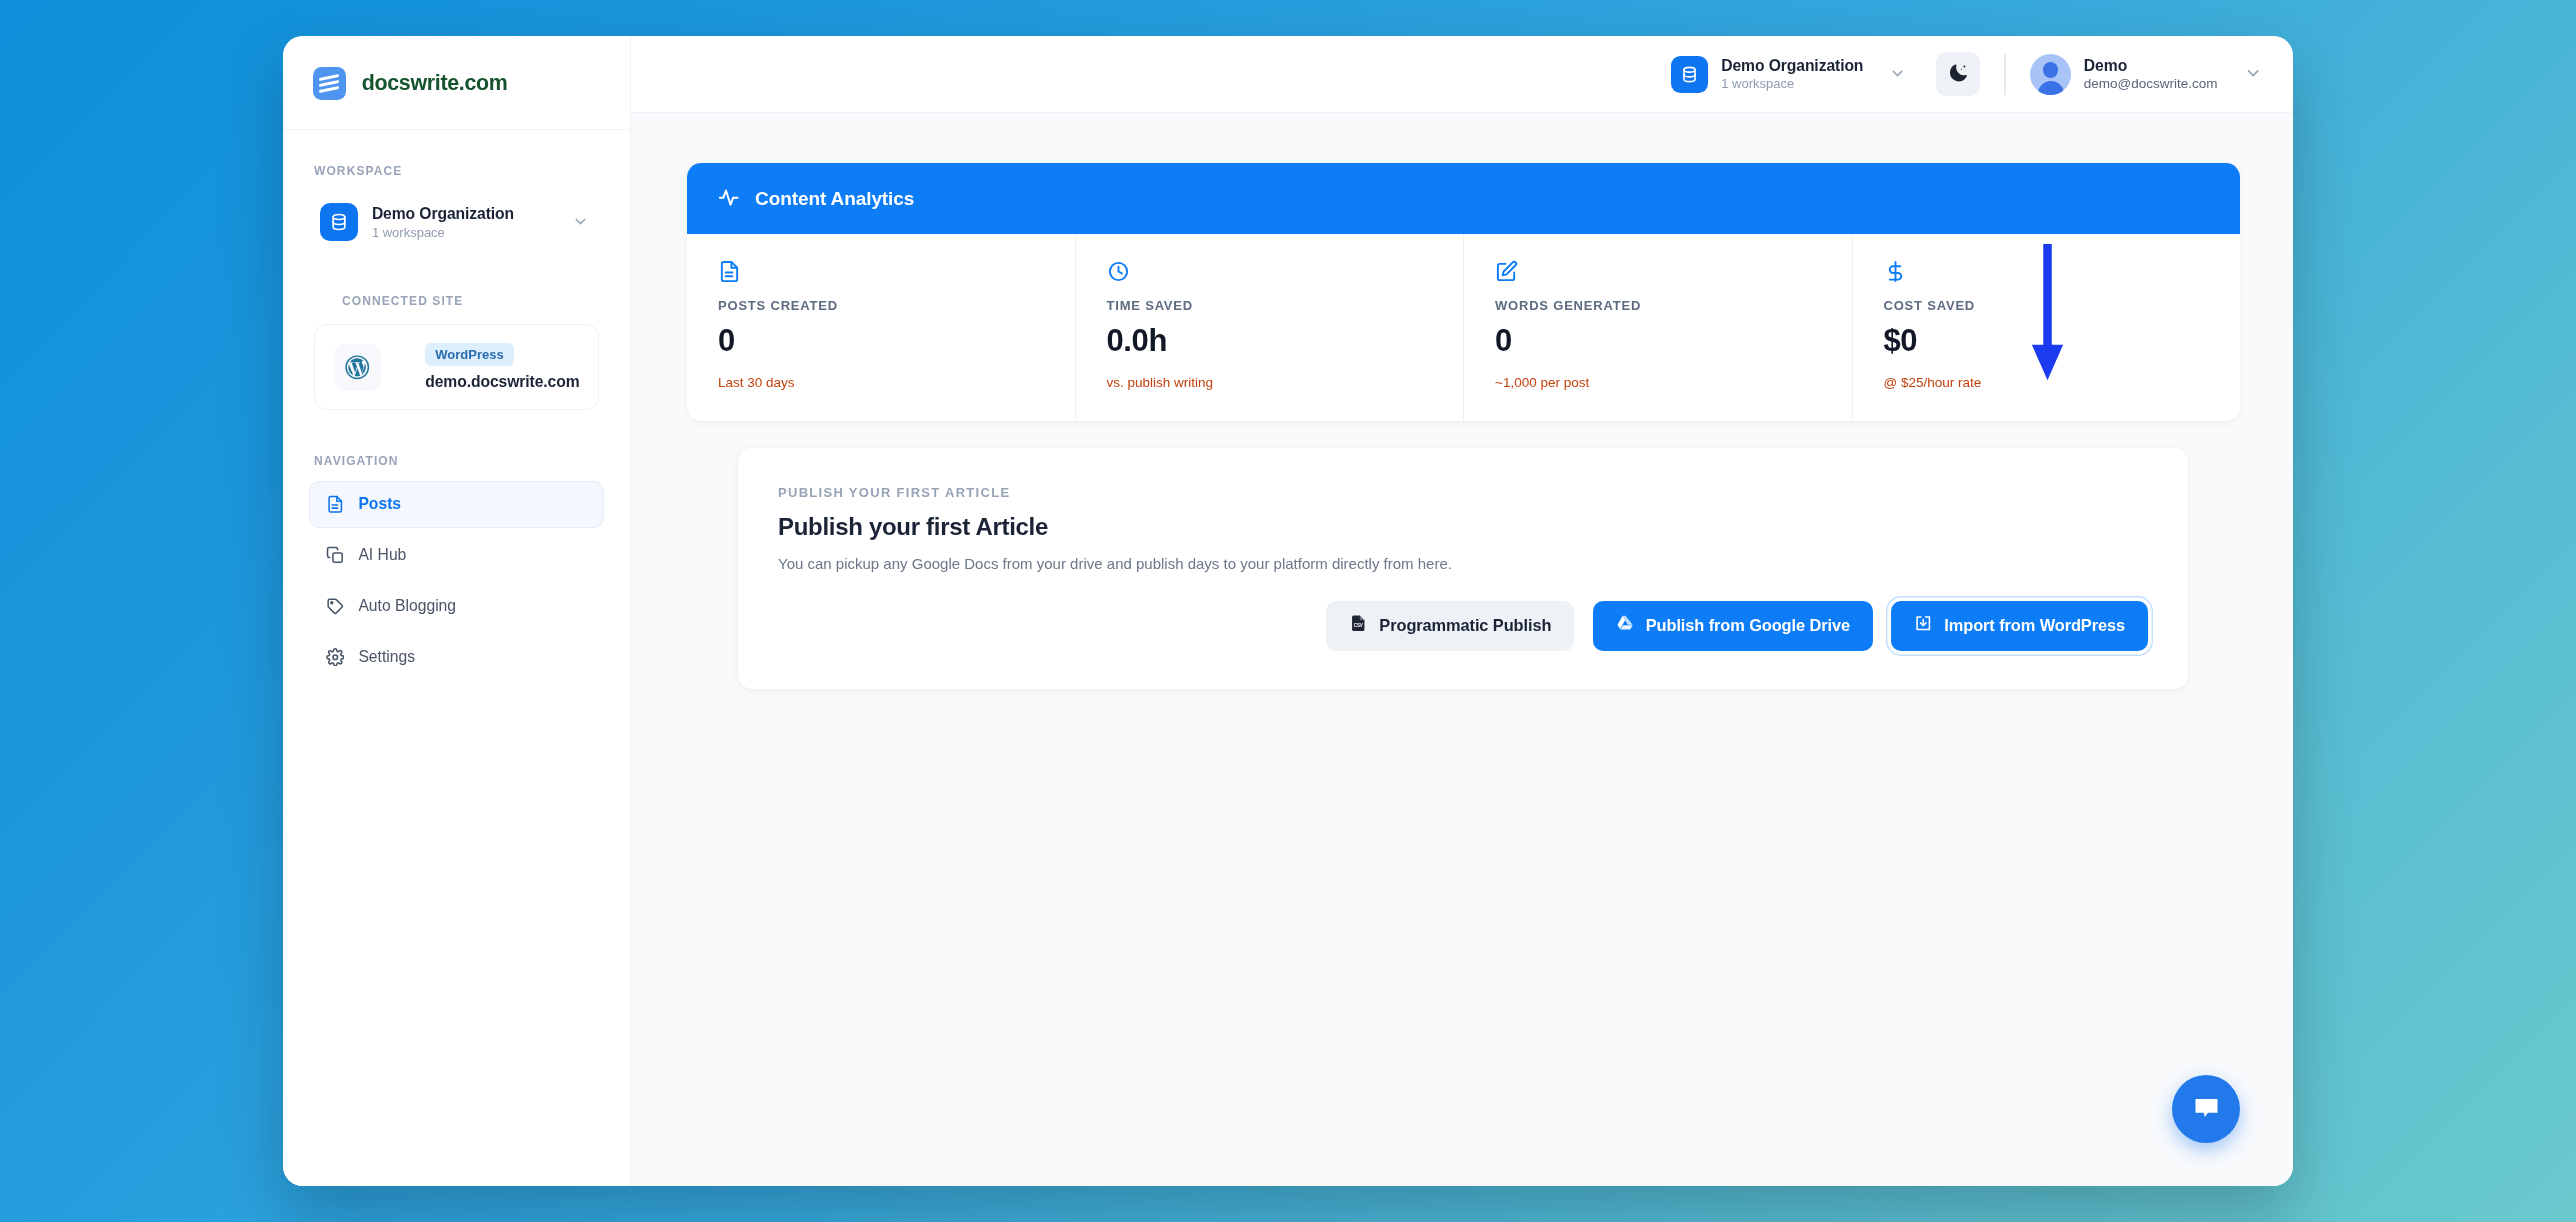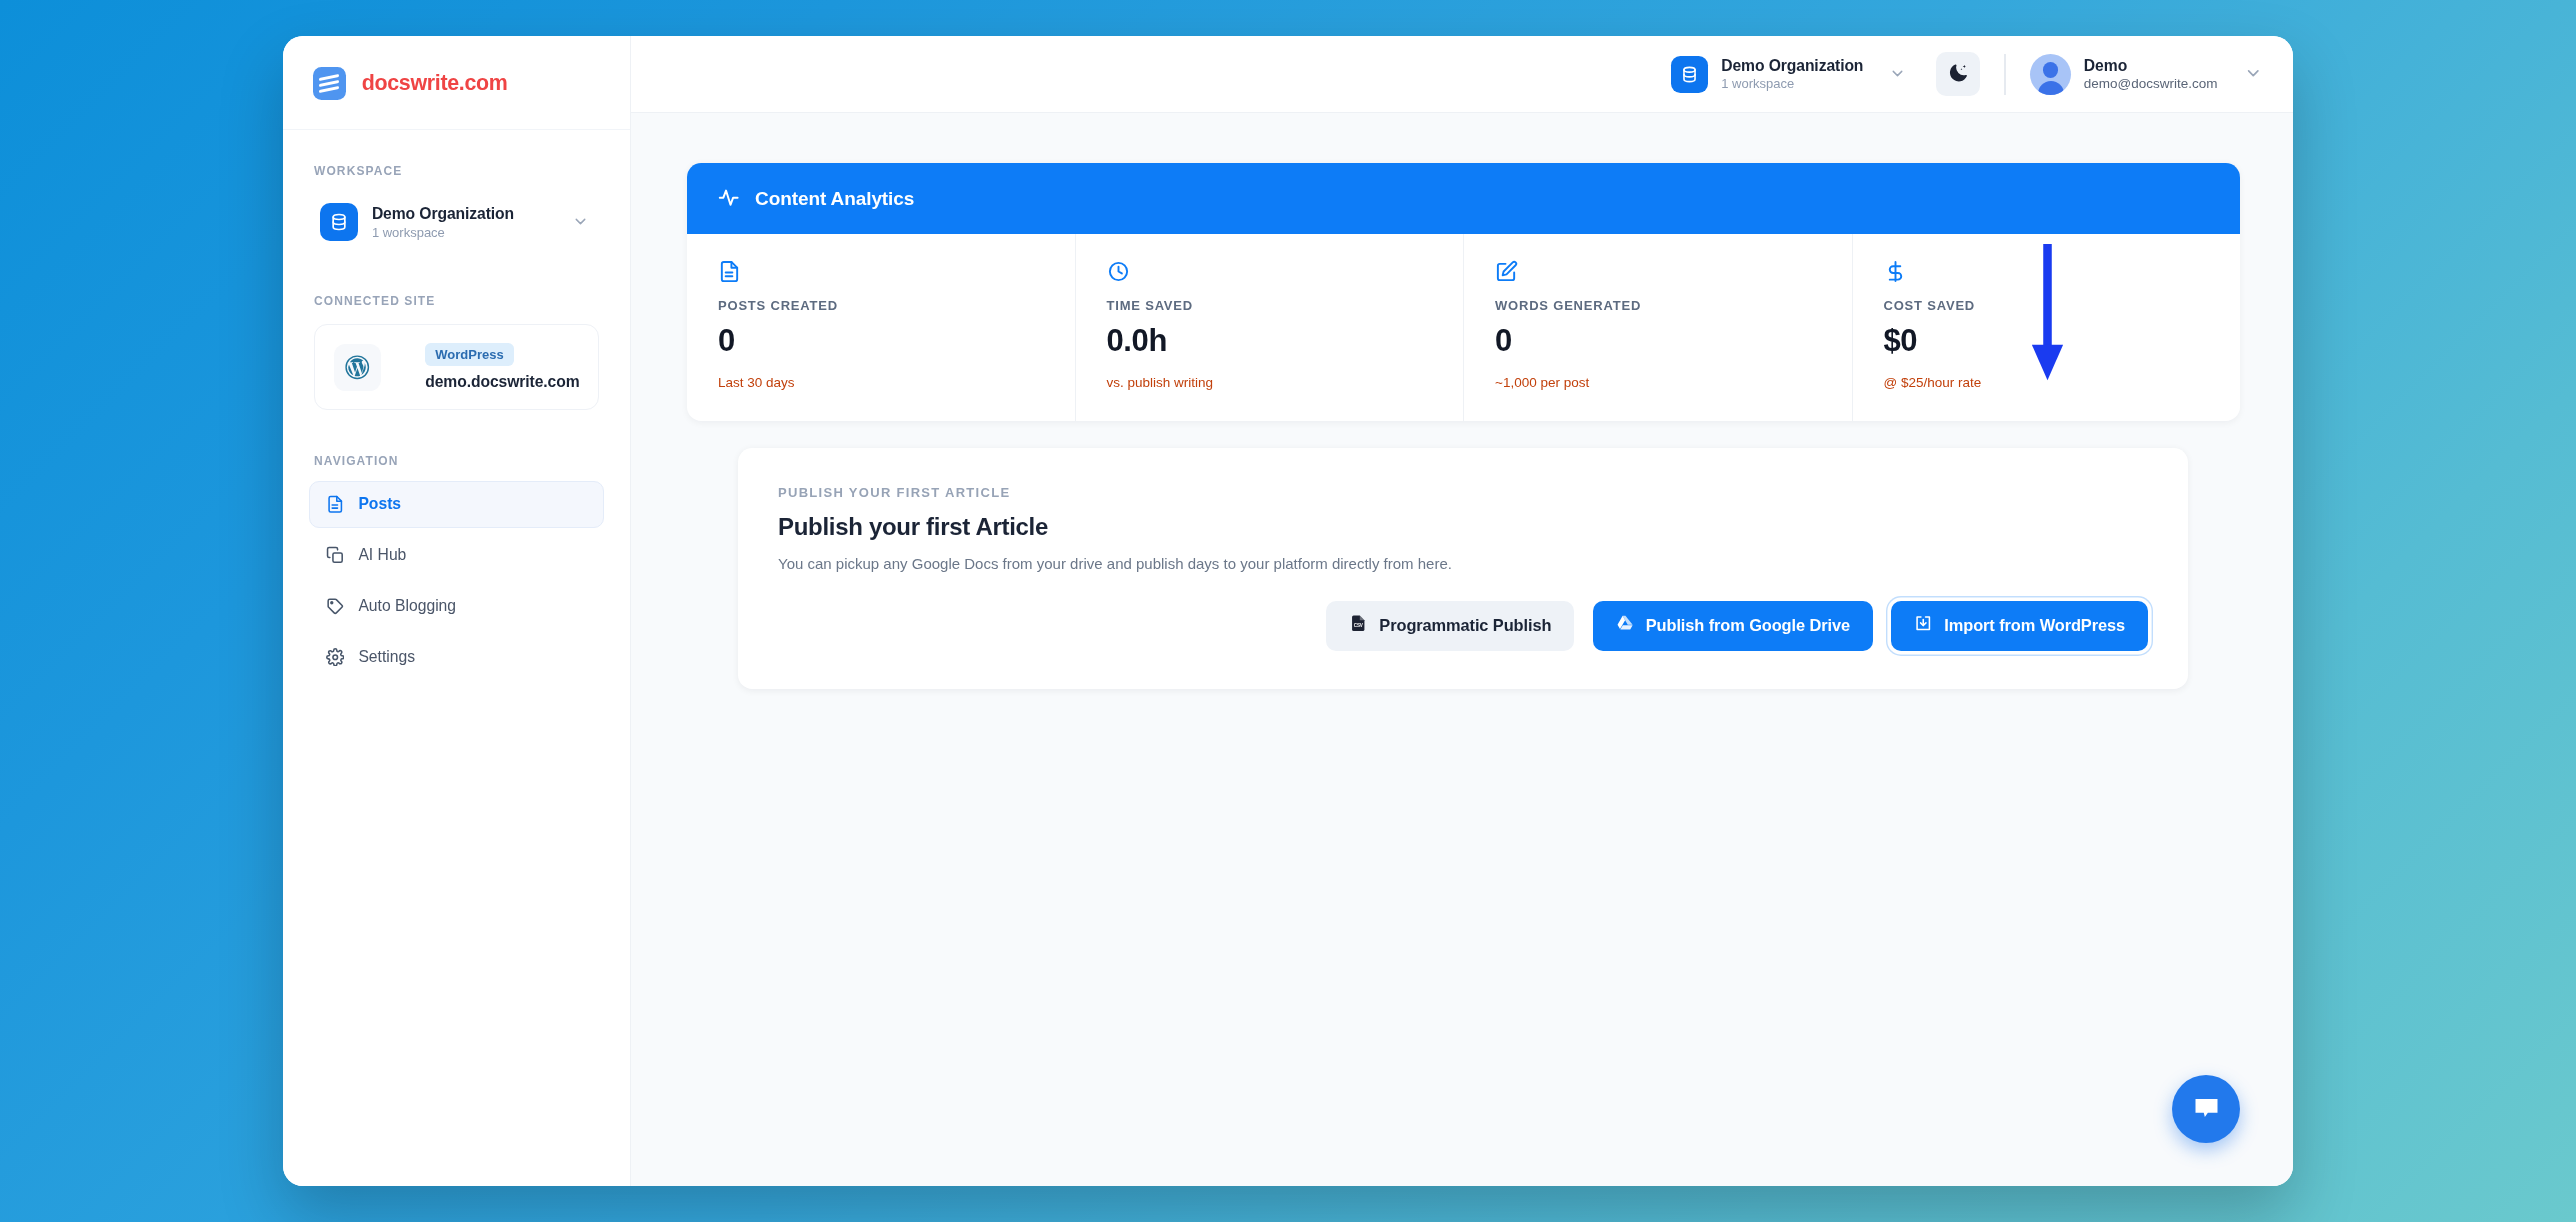--- a/index.html
+++ b/index.html
@@ -48,30 +48,30 @@
   }
   .brand-logo i {
     position: absolute; left: 6.4px; height: 3.2px;
     background: #fff; border-radius: 2.1px;
     transform: skewY(-11deg);
   }
   .brand-logo i:nth-child(1) { top: 9.3px; width: 20px; }
   .brand-logo i:nth-child(2) { top: 15px; width: 20px; }
   .brand-logo i:nth-child(3) { top: 20.7px; width: 20px; }
   .brand-name {
-    font-size: 21.4px; font-weight: 700; color: #ef4444; letter-spacing: -0.3px;
+    font-size: 21.4px; font-weight: 700; color: #14532d; letter-spacing: -0.3px;
   }
 
   .side-label {
     font-size: 12px; font-weight: 700; letter-spacing: 1.1px;
     color: #98a4b8; text-transform: uppercase;
     padding: 0 0 0 31px;
   }
   .side-sec-ws { margin-top: 34px; }
-  .side-sec-cs { margin-top: 43px; }
+  .side-sec-cs { margin-top: 43px; margin-left: 28px; }
   .side-sec-nav { margin-top: 44px; }
 
   .ws-card {
     margin: 15.7px 31px 0 31px;
     display: flex; align-items: center; gap: 14.2px;
     padding: 10px 10px 10px 5.7px;
     border-radius: 10px;
     cursor: pointer;
   }
   .ws-icon {

